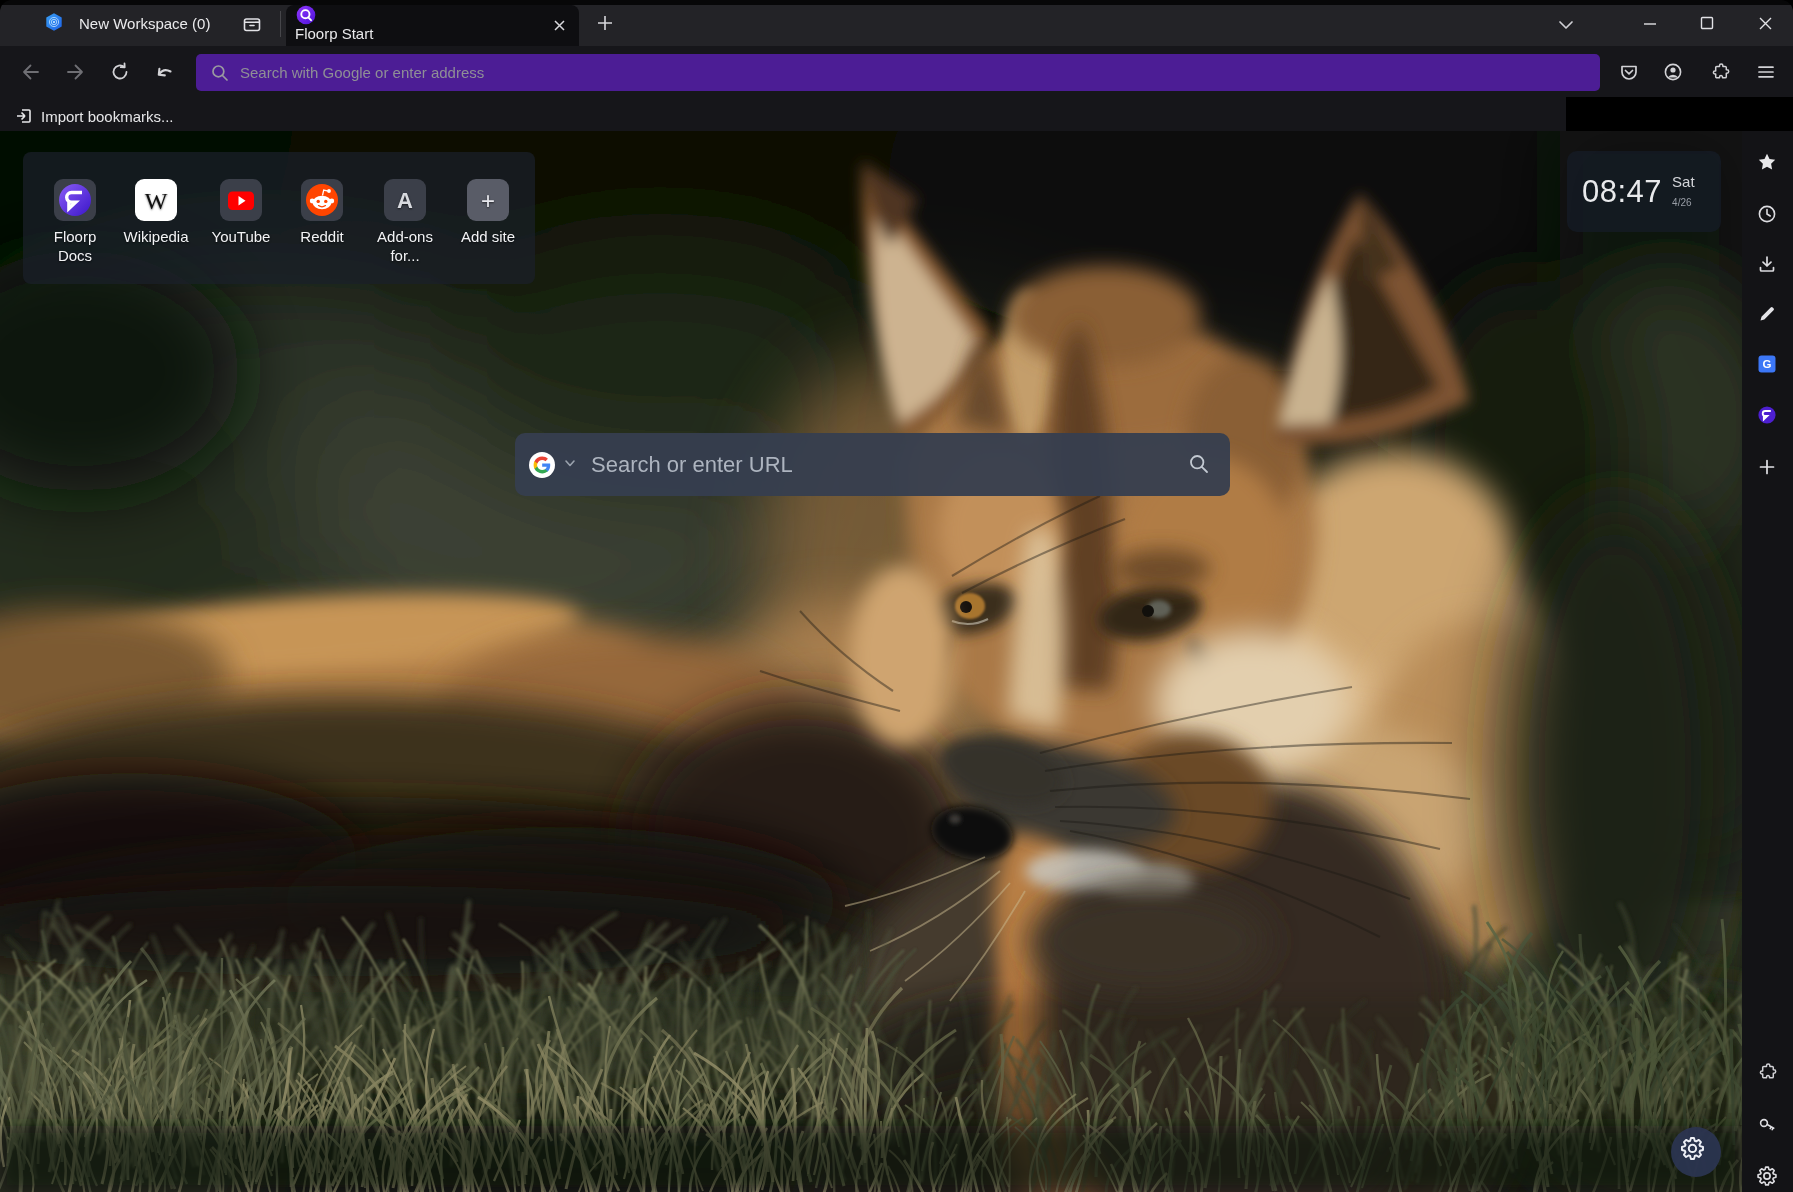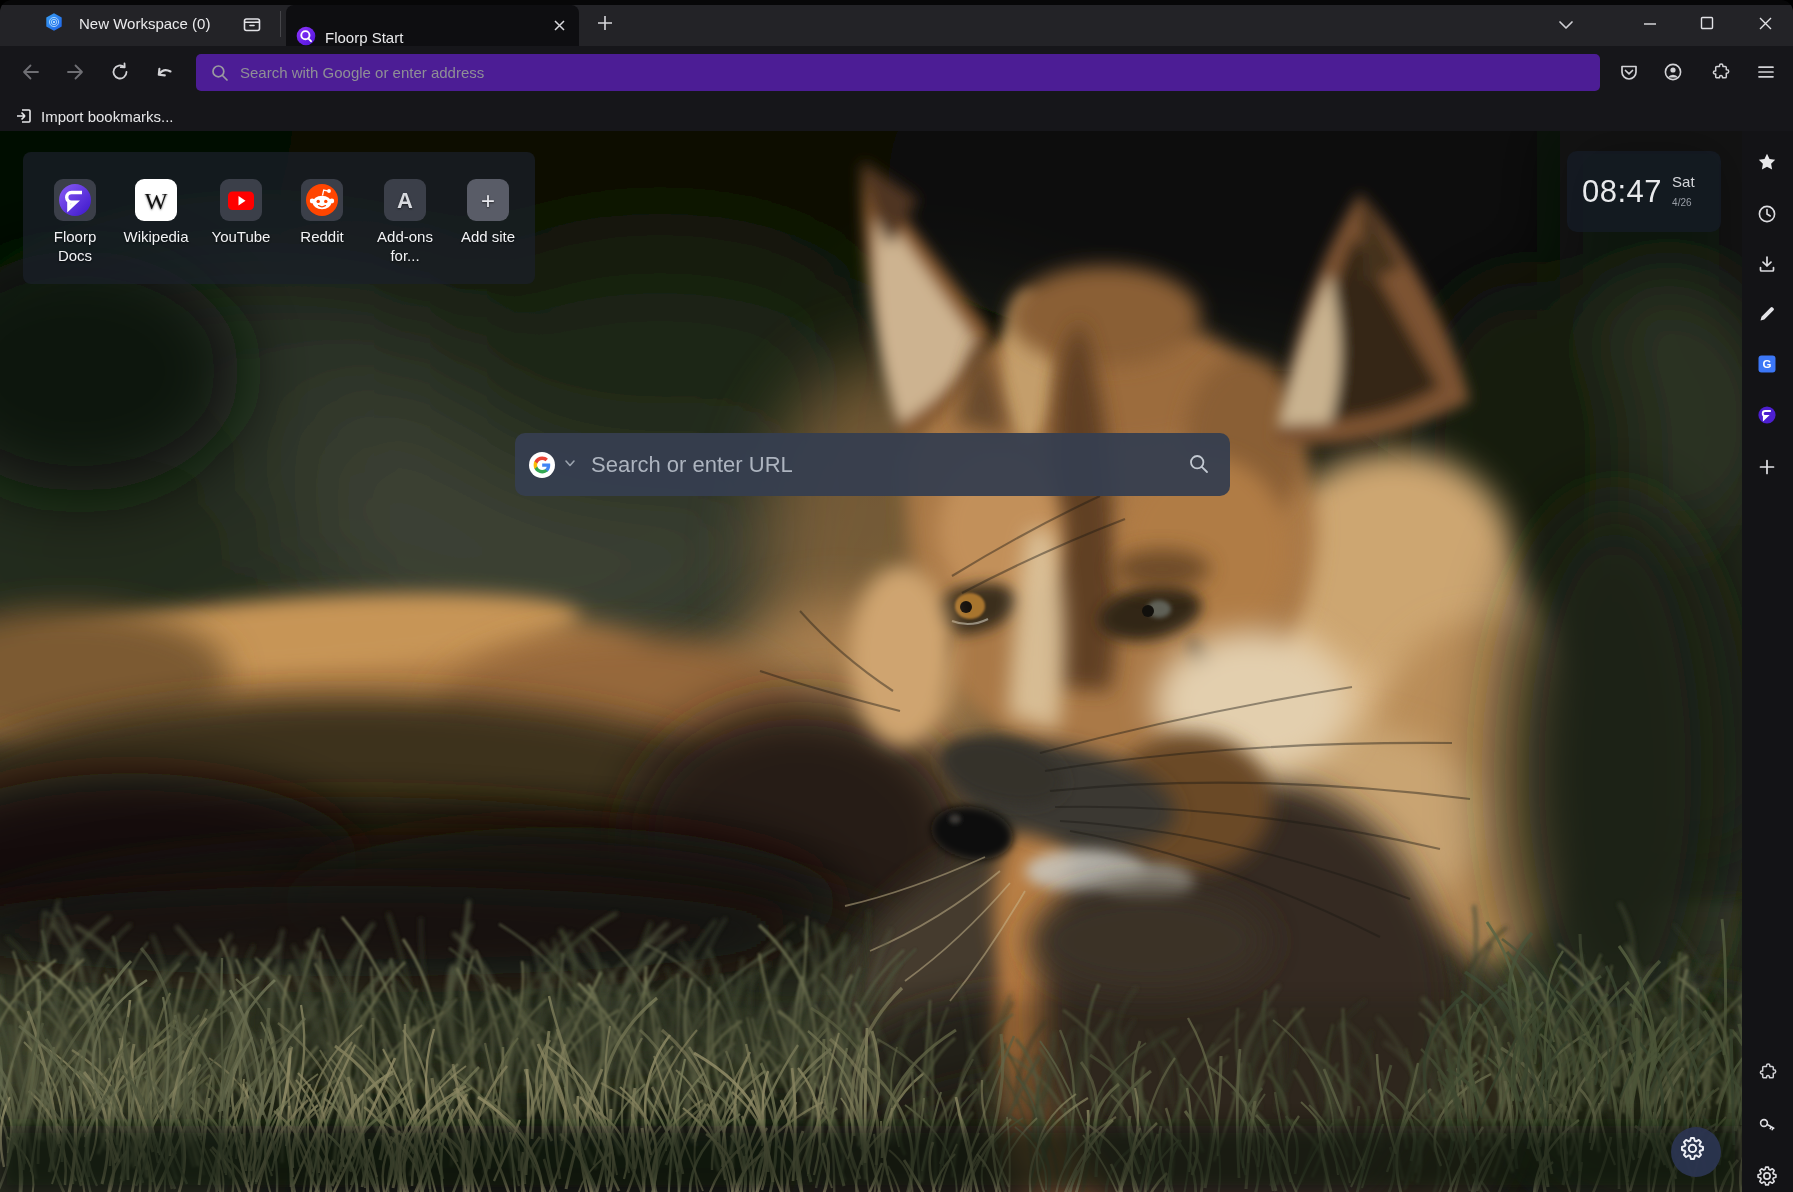--- a/index.html
+++ b/index.html
@@ -1,32 +1,32 @@
 <!DOCTYPE html>
 <html><head><meta charset="utf-8">
 <style>
 * { margin:0; padding:0; box-sizing:border-box; }
 html,body { width:1793px; height:1192px; background:#000; overflow:hidden;
   font-family:"Liberation Sans", sans-serif; }
 #win { position:relative; width:1793px; height:1192px; background:#000;
   border-radius:12px 12px 0 0; overflow:hidden; }
 #tabbar { position:absolute; left:0; top:0; width:1793px; height:46px; background:linear-gradient(#070708 0,#070708 5px,#232327 5px); }
 #navbar { position:absolute; left:0; top:46px; width:1793px; height:51px; background:#16161a; }
-#bmbar { position:absolute; left:0; top:97px; width:1793px; height:34px; background:#16161a;
+#bmbar { position:absolute; left:0; top:97px; width:1566px; height:34px; background:#16161a;
    }
 #main { position:absolute; left:0; top:131px; width:1742px; height:1061px; overflow:hidden; }
 #sidebar { position:absolute; left:1742px; top:131px; width:51px; height:1061px; background:#131316; }
 .ab { position:absolute; }
 .ctr { display:flex; align-items:center; justify-content:center; }
 
 
 #wsbtn { left:6px; top:5px; width:268px; height:36px; border-radius:6px;
   display:flex; align-items:center; color:#eaeaec; font-size:15px; }
 #tab { left:286px; top:5px; width:293px; height:41px; background:#0e0e11;
-  border-radius:8px 8px 0 0; display:flex; align-items:flex-end; color:#e9e9eb; font-size:15px; }
+  border-radius:8px 8px 0 0; display:flex; align-items:flex-start; color:#e9e9eb; font-size:15px;flex-direction:column; }
 .vsep { left:280px; top:11px; width:1px; height:26px; background:#46464a; }
 
 
 .navic { width:32px; height:32px; border-radius:5px; }
 #urlbar { left:196px; top:8px; width:1404px; height:37px; border-radius:5px; background:#4c1d95;
   display:flex; align-items:center; }
 #urlbar .ph { color:#8f8f96; font-size:15px; margin-left:10px; }
 
 
 #importbm { left:14px; top:6px; height:26px; display:flex; align-items:center; gap:7px;

